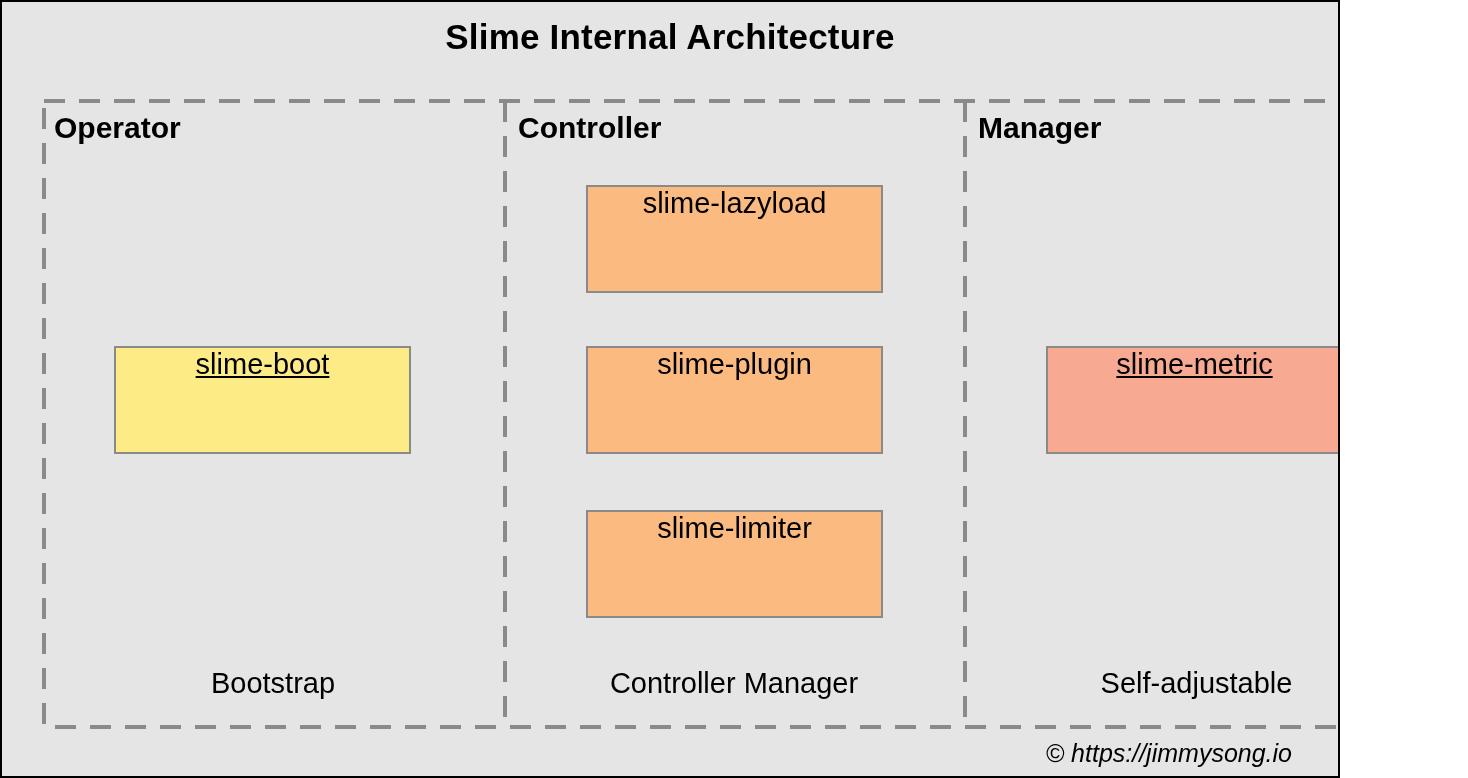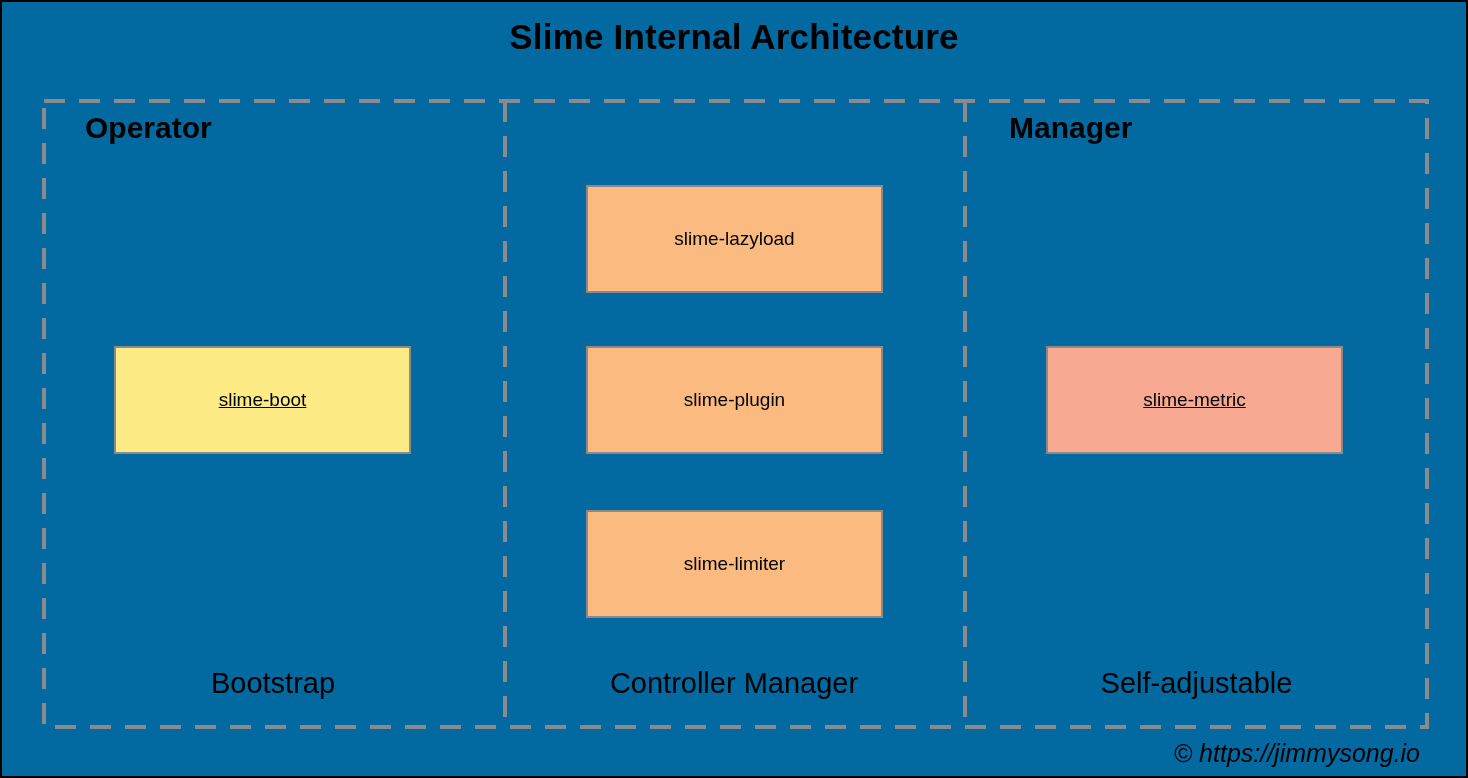--- a/index.html
+++ b/index.html
@@ -1,24 +1,24 @@
 <!DOCTYPE html>
 <html style="--frame: #000000; --dash_border: #8A8A8A; --box_border: #8A8A8A; --yellow: #FDEC85; --orange: #FBBA80; --salmon: #F7A992;"><head>
 <meta charset="utf-8">
 <style>
   html, body { margin: 0; padding: 0; background: #fff; }
   body { font-family: "Liberation Sans", sans-serif; color: #000; }
 
   .canvas {
     position: relative;
-    width: 1468px;
+    width: 1340px;
     height: 778px;
     box-sizing: border-box;
     border: 2px solid var(--frame);
-    background: #0369a1;
+    background: #e5e5e5;
     overflow: hidden;
   }
 
   .title {
     position: absolute;
     top: 15px; left: 0;
     width: 100%;
     text-align: center;
     font-size: 35px;
     font-weight: bold;
@@ -31,36 +31,35 @@
     stroke-width: 4;
     fill: none;
     stroke-dasharray: 21 14;
   }
 
   .section-label {
     position: absolute;
     font-size: 30px;
     font-weight: bold;
     white-space: nowrap;
-    margin-left: 31px;
   }
   .section-label.op     { left: 52px;  top: 109px; }
   .section-label.ctrl   { left: 516px; top: 109px; }
   .section-label.metric { left: 976px; top: 109px; }
 
   .box {
     position: absolute;
     width: 297px;
     height: 108px;
     box-sizing: border-box;
     border: 2px solid var(--box_border);
     display: flex;
-    align-items: center;
+    align-items: flex-start;
     justify-content: center;
-    font-size: 19px;
+    font-size: 29px;
   }
   .box[data-color="yellow"] { background: var(--yellow); }
   .box[data-color="orange"] { background: var(--orange); }
   .box[data-color="salmon"] { background: var(--salmon); text-decoration: underline; }
 
   .box.boot     { left: 112px;  top: 344px; text-decoration: underline; }
   .box.lazyload { left: 584px;  top: 183px; }
   .box.plugin   { left: 584px;  top: 344px; }
   .box.limiter  { left: 584px;  top: 508px; }
   .box.metric   { left: 1044px; top: 344px; }
@@ -93,20 +92,21 @@
 
   <div class="title">Slime Internal Architecture</div>
 
   <svg class="frame" width="1468" height="778" viewBox="0 0 1468 778">
     <rect class="dash-stroke" x="42" y="99" width="1383" height="626"></rect>
     <line class="dash-stroke" x1="503" y1="99" x2="503" y2="725"></line>
     <line class="dash-stroke" x1="963" y1="99" x2="963" y2="725"></line>
   </svg>
 
   <div class="section-label op">Operator</div>
+  <div class="section-label ctrl">Controller</div>
   <div class="section-label metric">Manager</div>
 
   <div class="box boot" data-color="yellow">
     <span>slime-boot</span>
   </div>
 
   <div class="box lazyload" data-color="orange">
     <span>slime-lazyload</span>
   </div>
 

